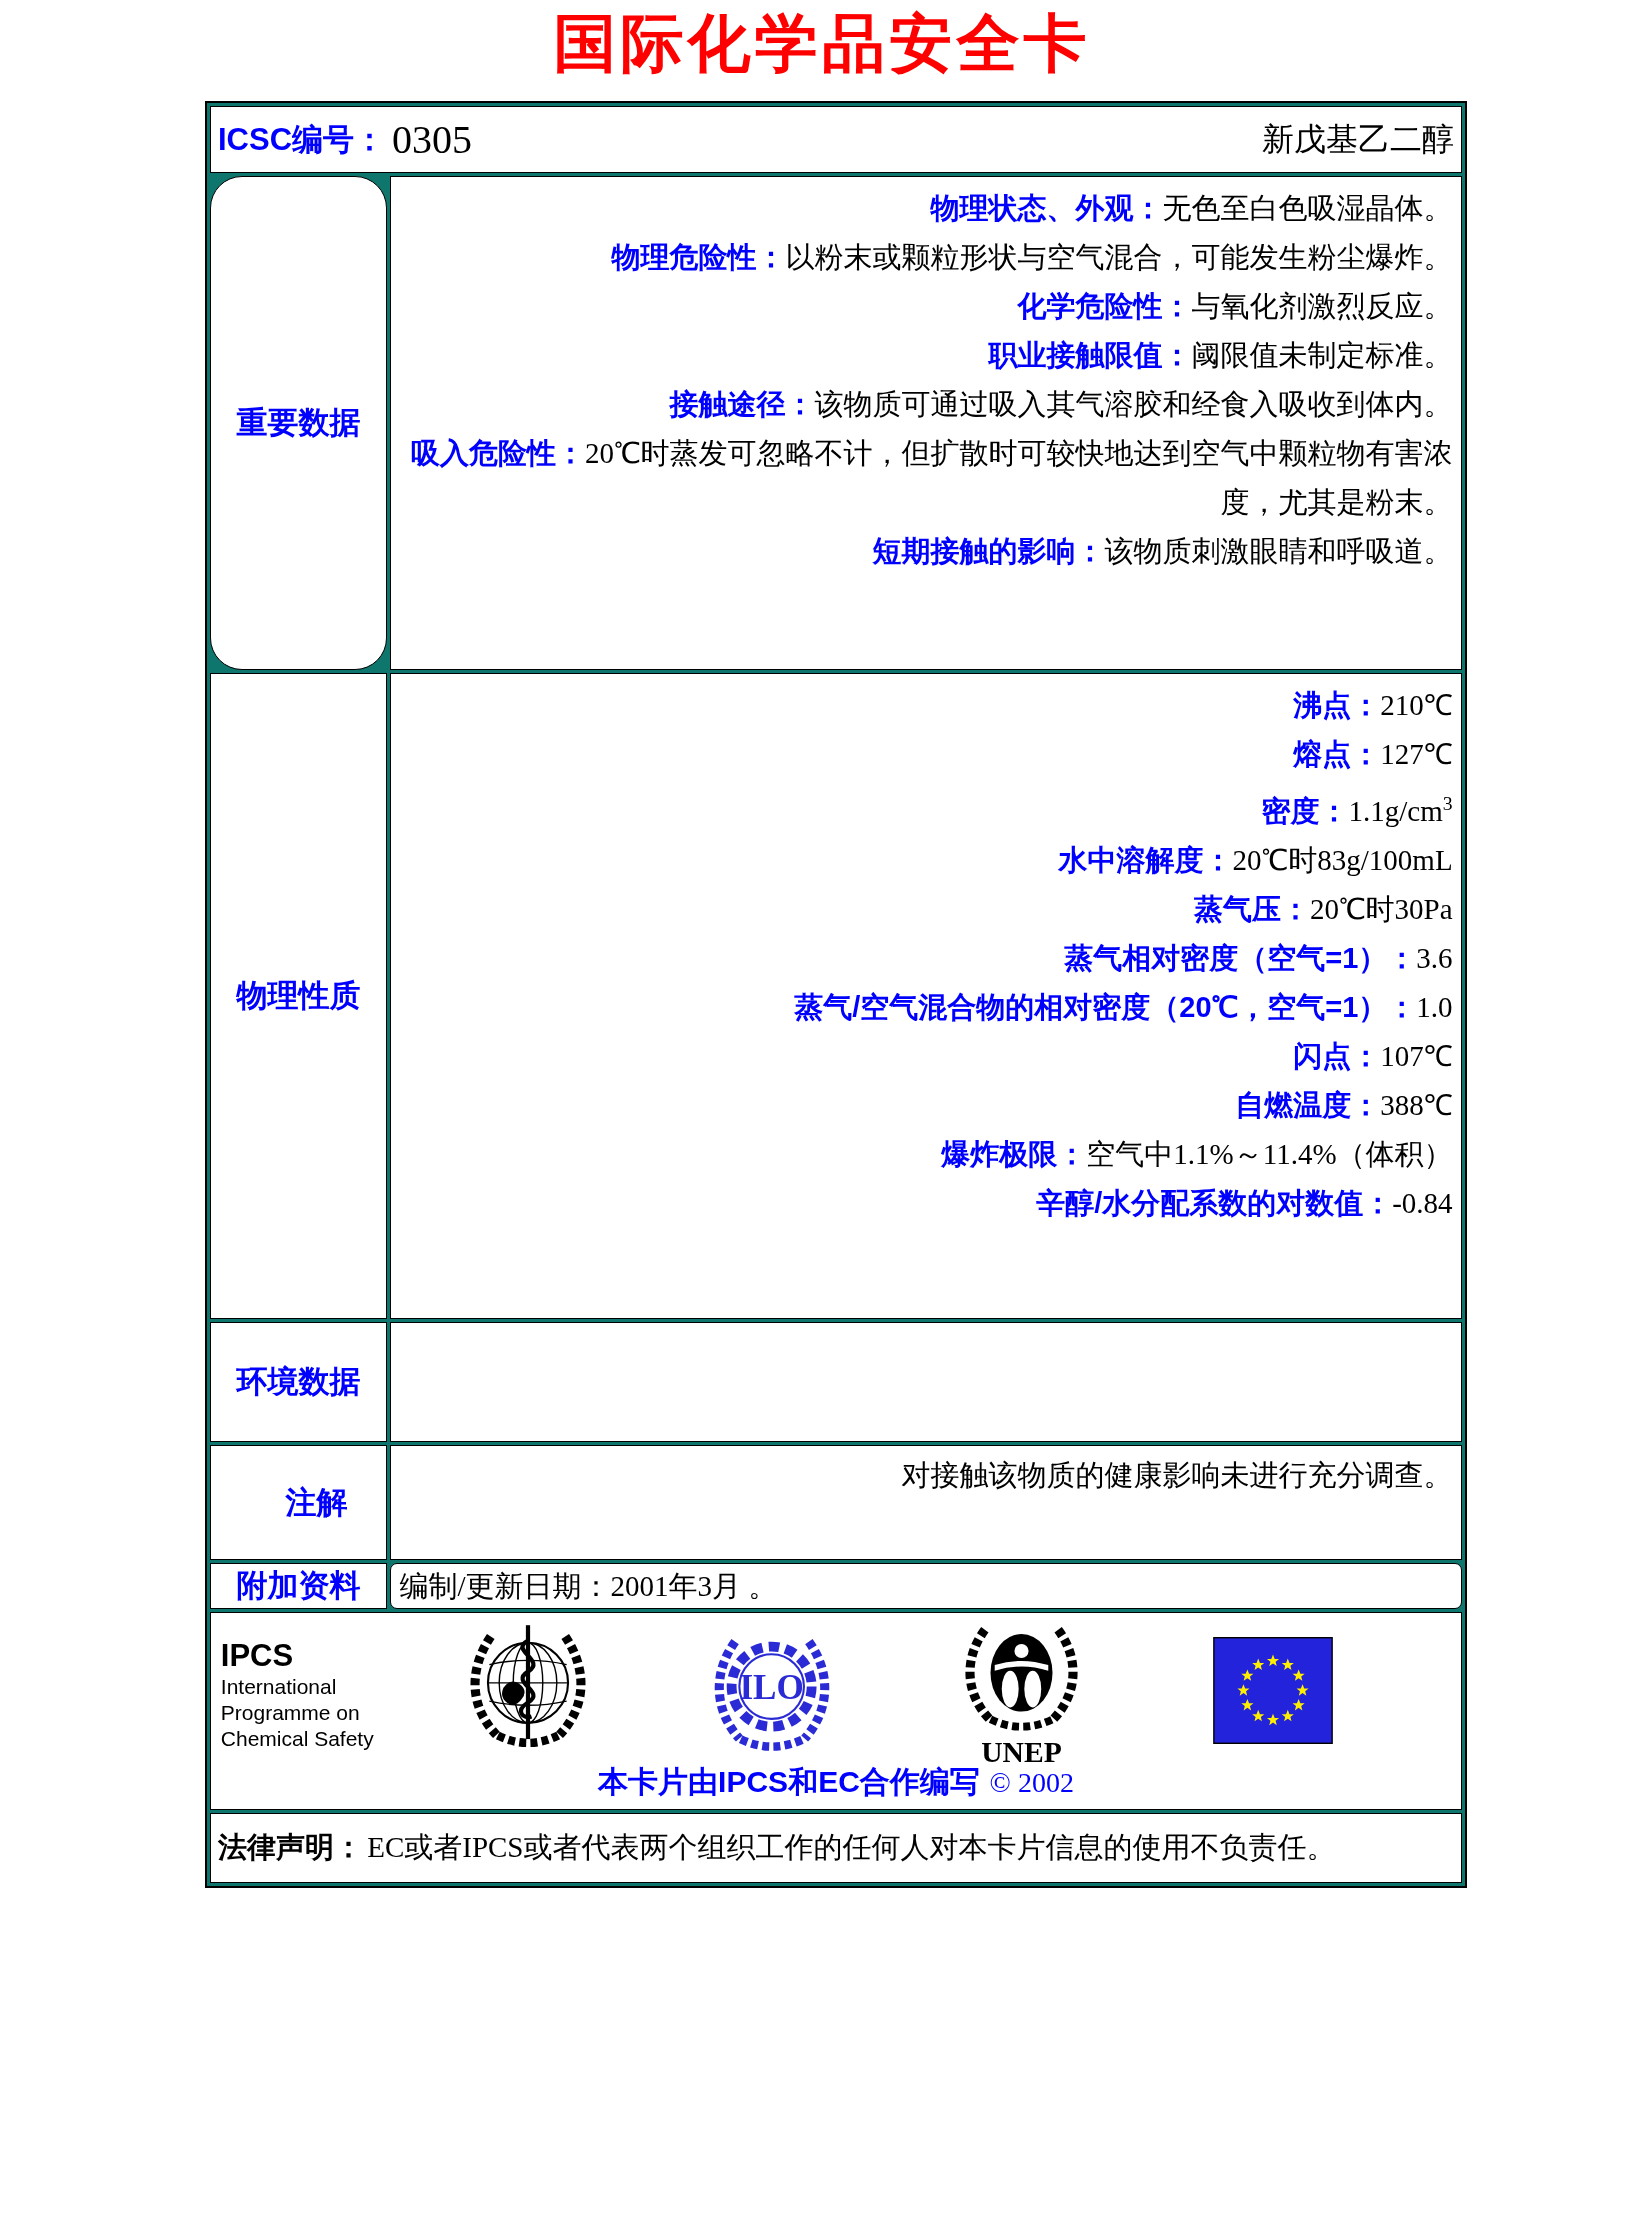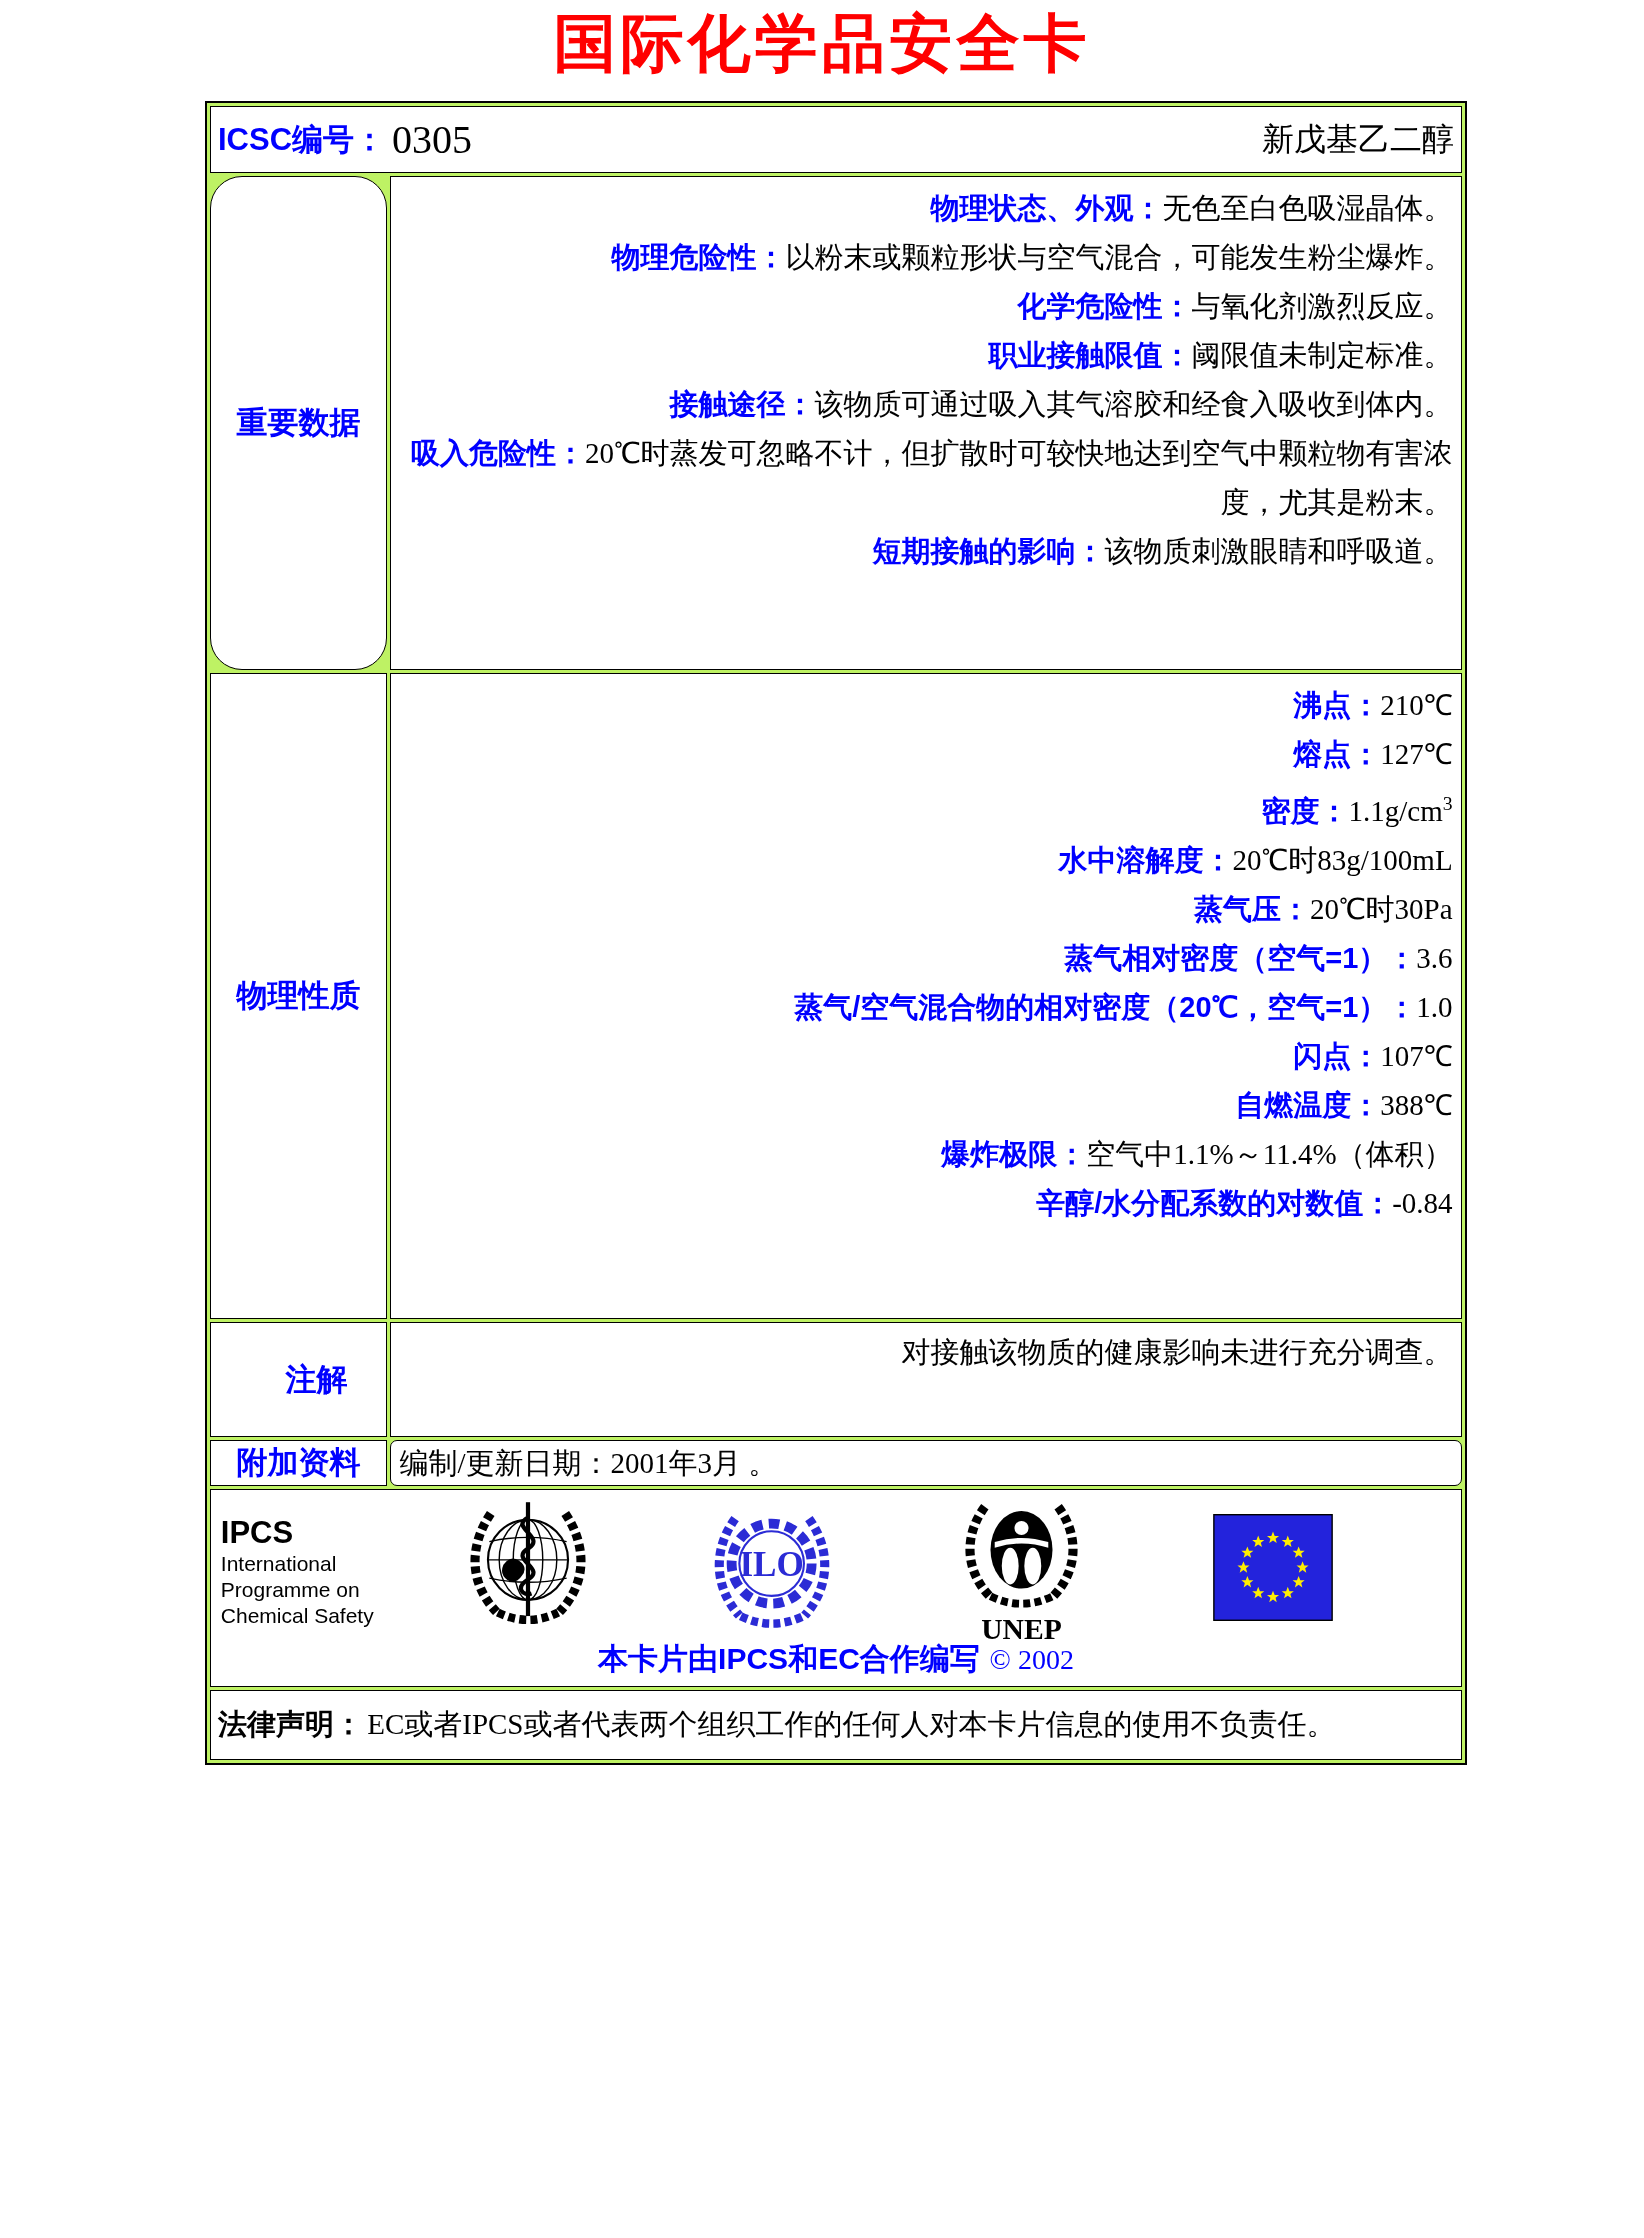--- a/index.html
+++ b/index.html
@@ -1,21 +1,21 @@
 <!DOCTYPE html>
 <html style="font-size:11.3px"><head>
 <meta charset="utf-8">
 <style>
   html,body{margin:0;padding:0;background:#ffffff;}
   body{width:1644px;height:2239px;position:relative;font-family:"Liberation Sans",sans-serif;}
   .page-title{position:absolute;top:8.4px;left:0;width:1644px;text-align:center;
     font-family:"DejaVu Serif",serif;font-weight:bold;font-size:63px;line-height:70px;
     color:#FF0000;letter-spacing:4.2px;white-space:nowrap;}
   table.card{position:absolute;left:205px;top:101px;width:1262px;
-    border:2.8px solid #000;border-collapse:separate;border-spacing:3.5px;table-layout:fixed;background:#bef264;}
+    border:2.8px solid #000;border-collapse:separate;border-spacing:3.5px;table-layout:fixed;background:#0f766e;}
   td{border:1.4px solid #000;background:#fff;vertical-align:top;padding:0;}
   td.label-cell{vertical-align:middle;text-align:center;}
   .row-label{color:#0000FF;font-weight:bold;font-size:31px;font-family:"Liberation Sans",sans-serif;}
   .hdr{display:flex;align-items:center;height:65px;padding:0 7px;}
   .hdr .icsc-label{color:#0000FF;font-weight:bold;font-size:31px;}
   .hdr .icsc-number{color:#000;font-family:"Liberation Serif",serif;font-size:40px;margin-left:7px;}
   .hdr .chem-name{margin-left:auto;color:#000;font-family:Liberation Sans, sans-serif;font-size:32px;}
   .content{padding:7px 8.4px;text-align:right;}
   .line{font-family:"Liberation Serif",serif;font-size:29px;line-height:49px;color:#000;}
   .fld{color:#0000FF;font-weight:bold;font-family:"Liberation Sans",sans-serif;}
@@ -91,20 +91,28 @@
         <div class="line"><span class="fld">蒸气相对密度（空气=1）：</span><span class="val">3.6</span></div>
         <div class="line"><span class="fld">蒸气/空气混合物的相对密度（20℃，空气=1）：</span><span class="val">1.0</span></div>
         <div class="line"><span class="fld">闪点：</span><span class="val">107℃</span></div>
         <div class="line"><span class="fld">自燃温度：</span><span class="val">388℃</span></div>
         <div class="line"><span class="fld">爆炸极限：</span><span class="val">空气中1.1%～11.4%（体积）</span></div>
         <div class="line"><span class="fld">辛醇/水分配系数的对数值：</span><span class="val">-0.84</span></div>
       </div>
     </td>
   </tr>
 
+  <tr>
+    <td class="label-cell" style="height:118px;">
+      <span class="row-label">环境数据</span>
+    </td>
+    <td>
+      <div class="content plain-line"></div>
+    </td>
+  </tr>
 
   <tr>
     <td class="label-cell" style="height:113px;padding-left:36px;">
       <span class="row-label">注解</span>
     </td>
     <td>
       <div class="content plain-line">对接触该物质的健康影响未进行充分调查。</div>
     </td>
   </tr>
 

